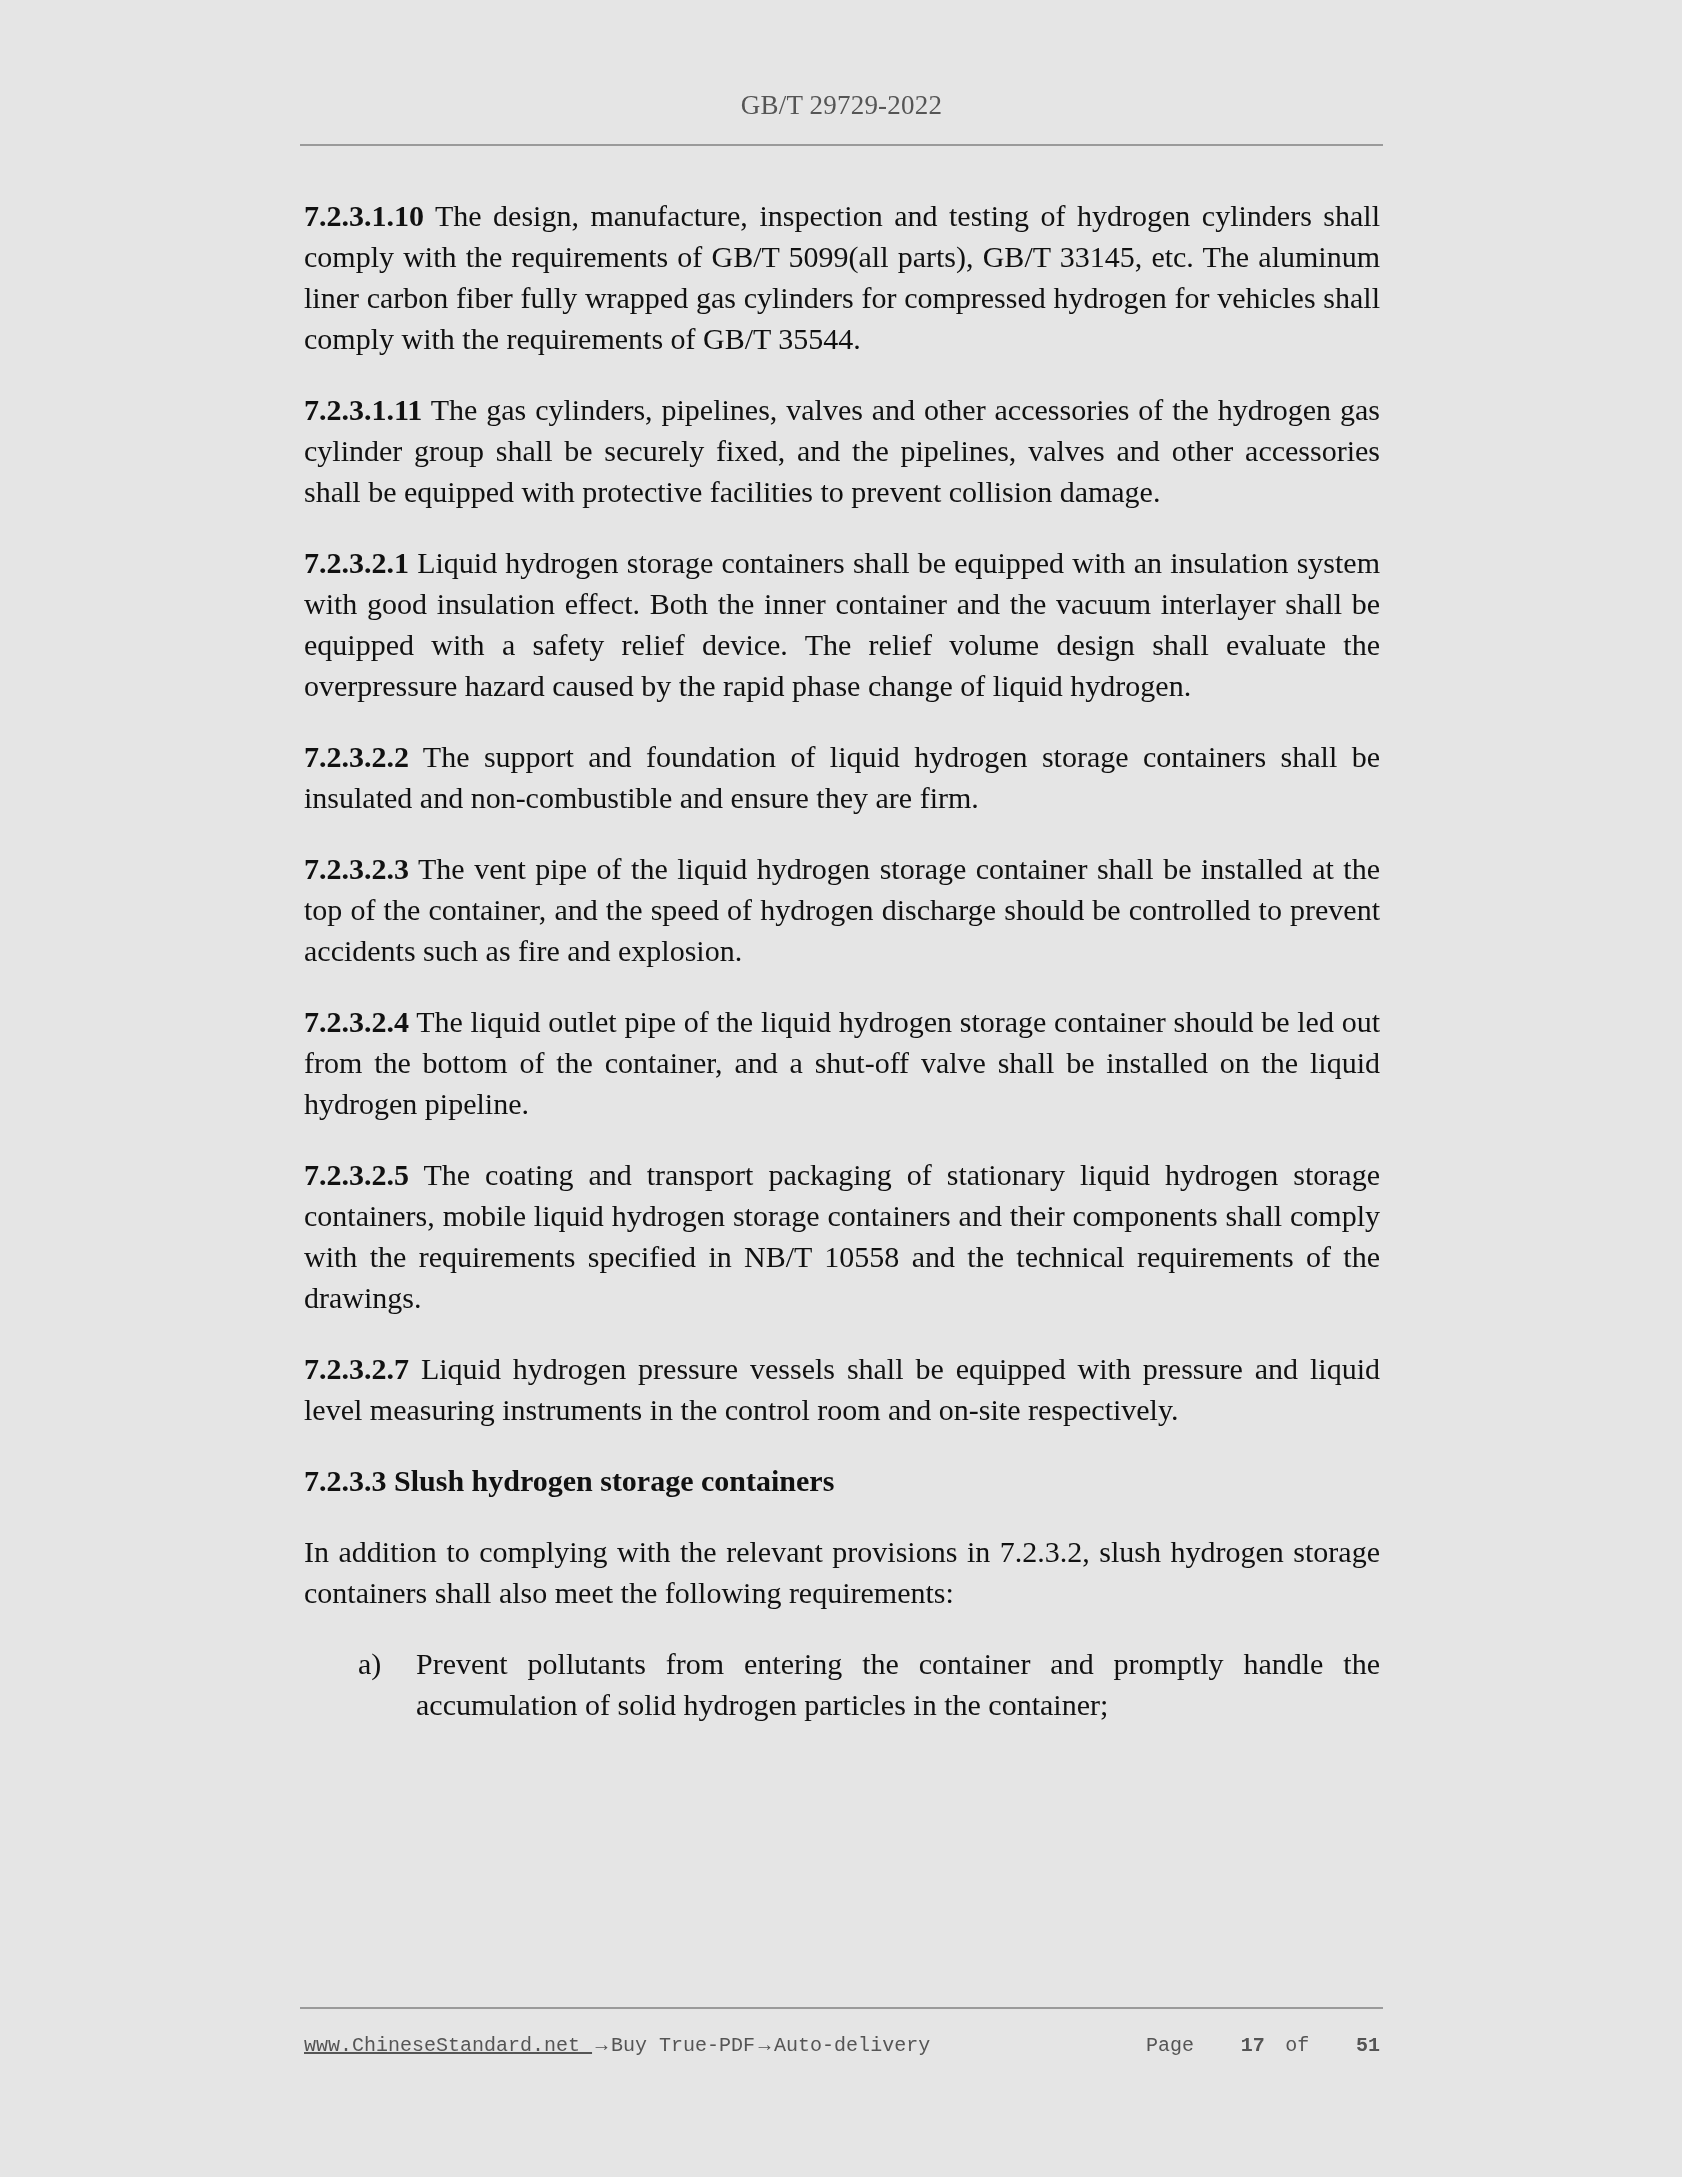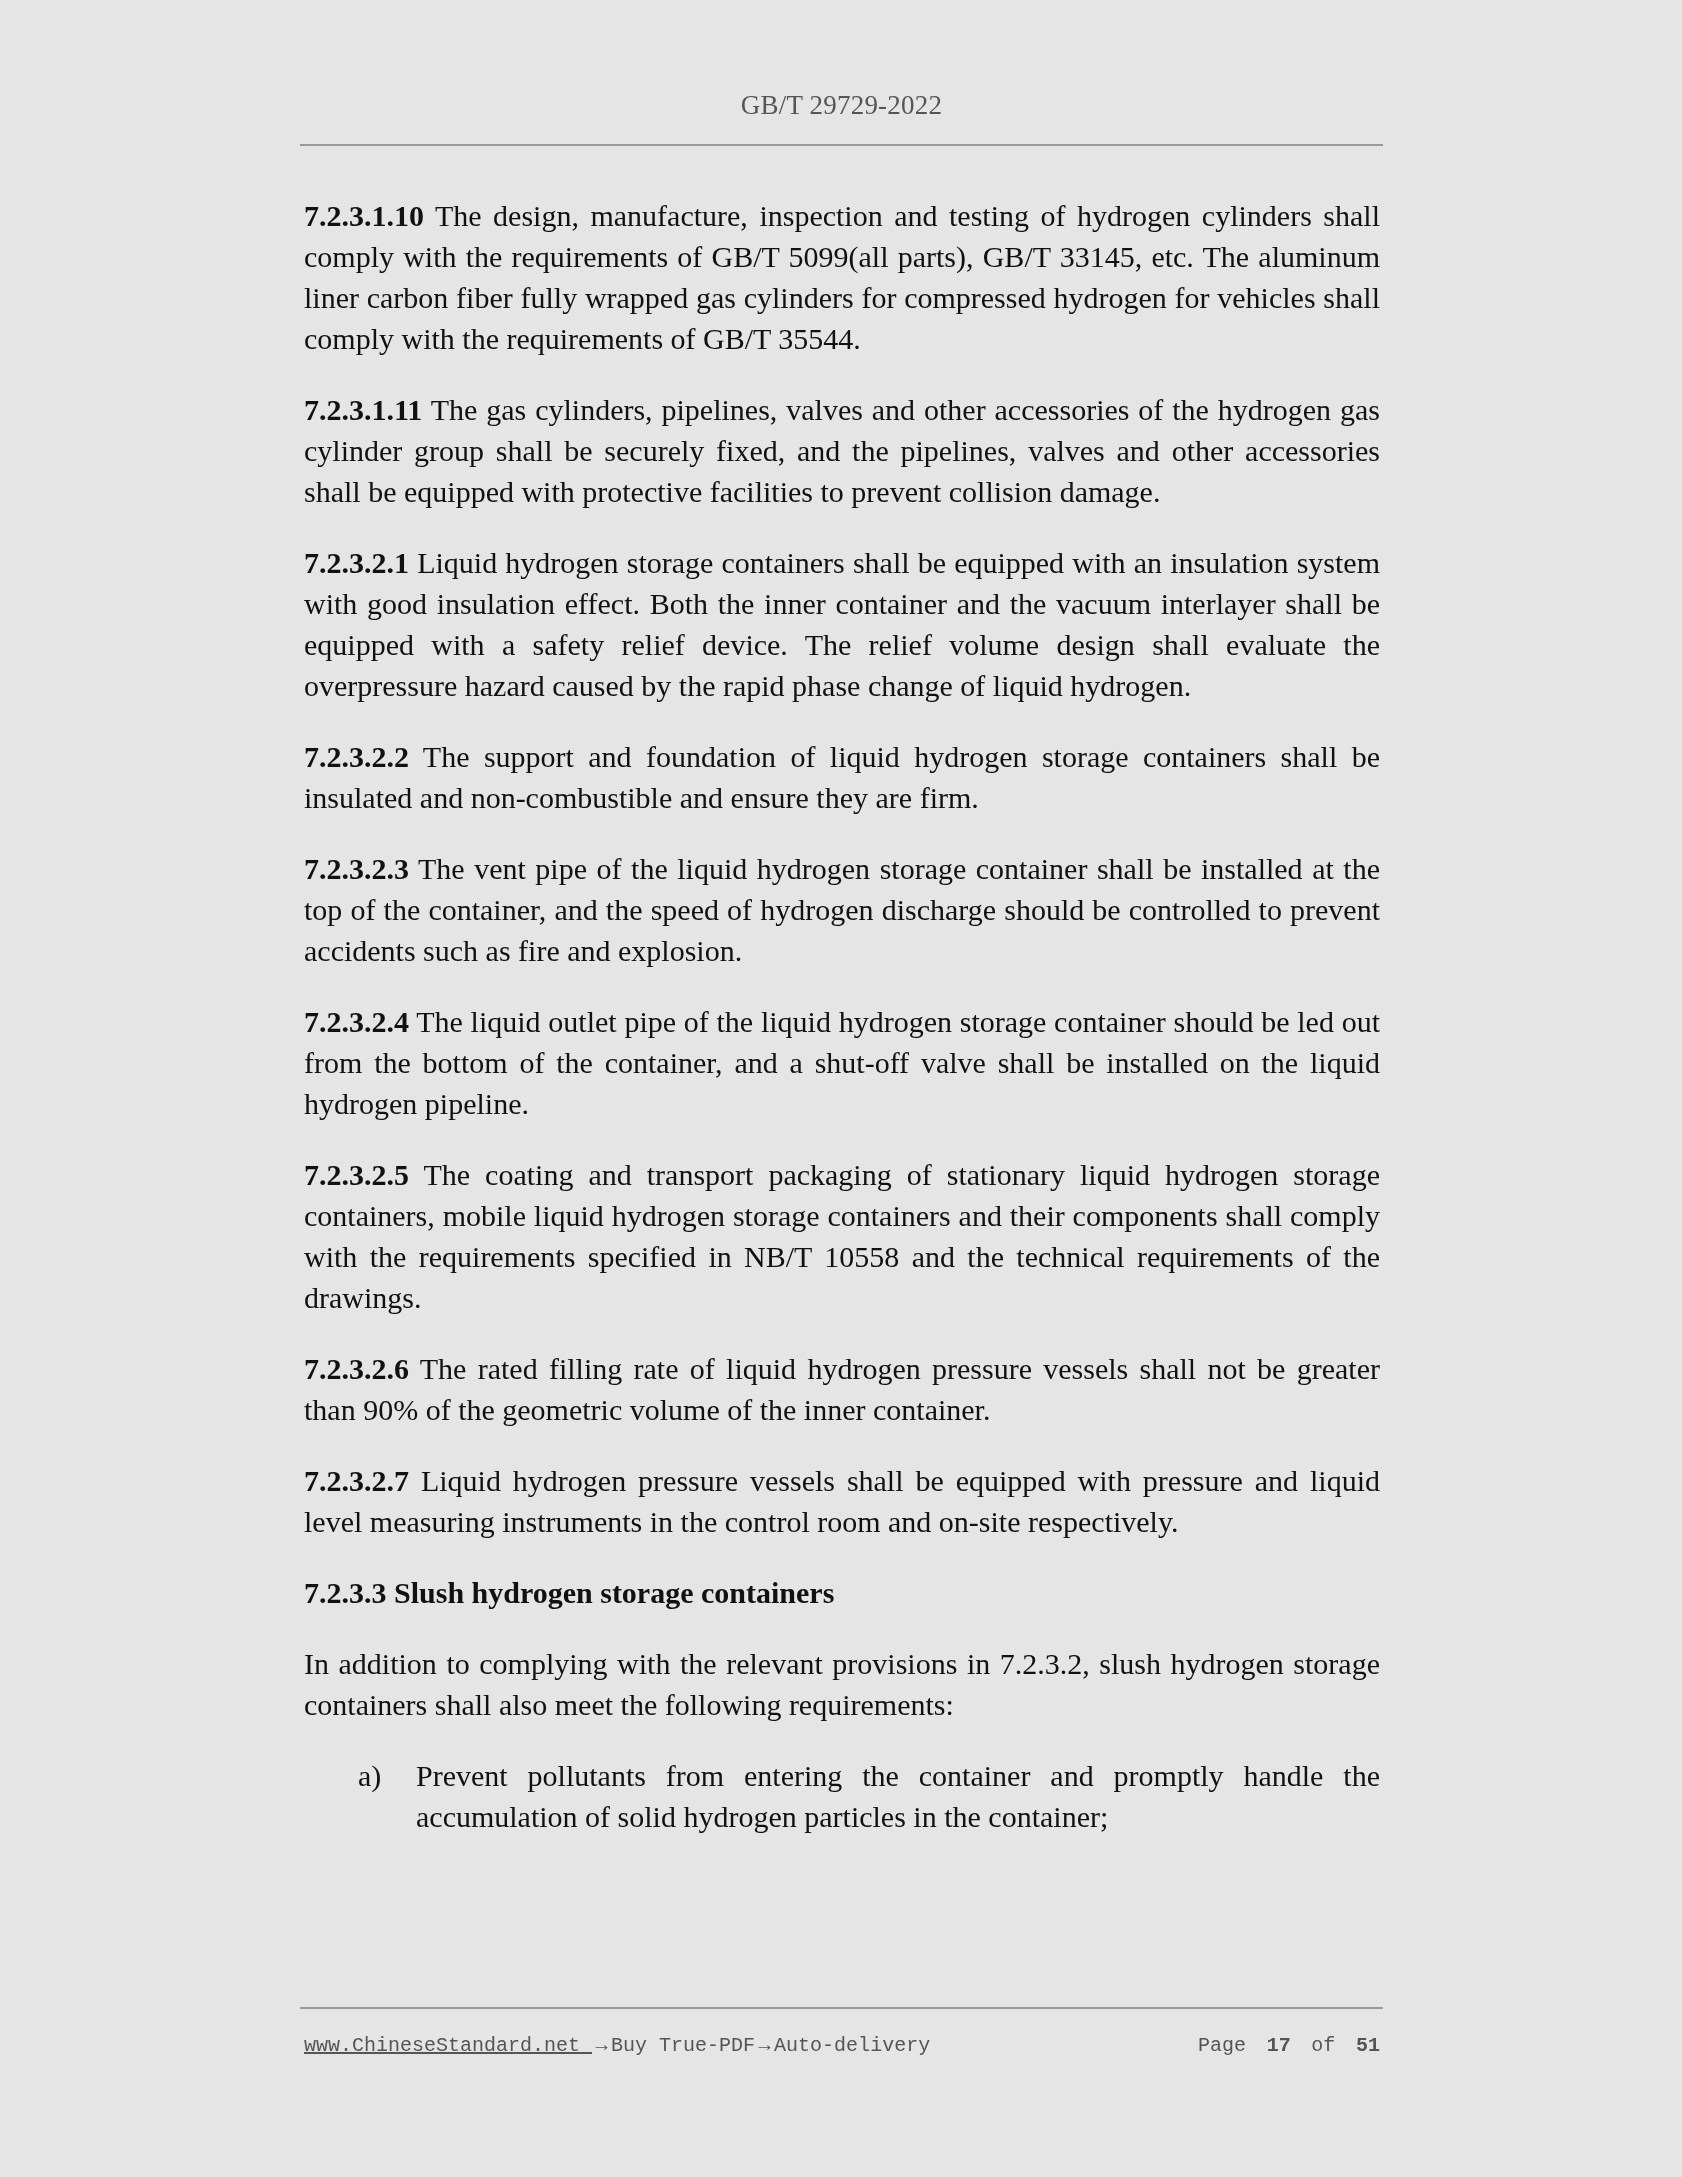--- a/index.html
+++ b/index.html
@@ -24,21 +24,21 @@
   .list-item { position: relative; padding-left: 112px; margin: 0; text-align: justify; }
   .list-item .marker { position: absolute; left: 54px; top: 0; }
   .footer {
     position: absolute; left: 304px; width: 1076px; top: 2034px; height: 43px;
     font-family: Liberation Mono, monospace; font-size: 20px; color: #555555;
   }
   .footer .left { position: absolute; left: 0; top: 0; white-space: nowrap; }
   .footer .link { color: #555555; text-decoration: underline; }
   .footer .arrow { padding: 0 3.5px; }
   .footer .right { position: absolute; right: 0; top: 0; white-space: nowrap; }
-  .footer .right b { font-weight: bold; }
+  .footer .right b { font-weight: bold; margin-left: 26px; }
   .footer .right span { margin-left: 8.6px; }
 </style>
 </head>
 <body>
 
 <div class="page">
 
   <div class="header-title">GB/T 29729-2022</div>
   <div class="rule top"></div>
 
@@ -66,23 +66,20 @@
     </p>
 
     <p class="para">
       <span class="num">7.2.3.2.4</span><span> The liquid outlet pipe of the liquid hydrogen storage container should be led out from the bottom of the container, and a shut-off valve shall be installed on the liquid hydrogen pipeline.</span>
     </p>
 
     <p class="para">
       <span class="num">7.2.3.2.5</span><span> The coating and transport packaging of stationary liquid hydrogen storage containers, mobile liquid hydrogen storage containers and their components shall comply with the requirements specified in NB/T 10558 and the technical requirements of the drawings.</span>
     </p>
 
-    <p class="para">
-      <span class="num">7.2.3.2.6</span><span> The rated filling rate of liquid hydrogen pressure vessels shall not be greater than 90% of the geometric volume of the inner container.</span>
-    </p>
 
     <p class="para">
       <span class="num">7.2.3.2.7</span><span> Liquid hydrogen pressure vessels shall be equipped with pressure and liquid level measuring instruments in the control room and on-site respectively.</span>
     </p>
 
     <p class="heading">7.2.3.3 Slush hydrogen storage containers</p>
 
     <p class="para">In addition to complying with the relevant provisions in 7.2.3.2, slush hydrogen storage containers shall also meet the following requirements:</p>
 
     <p class="list-item">

